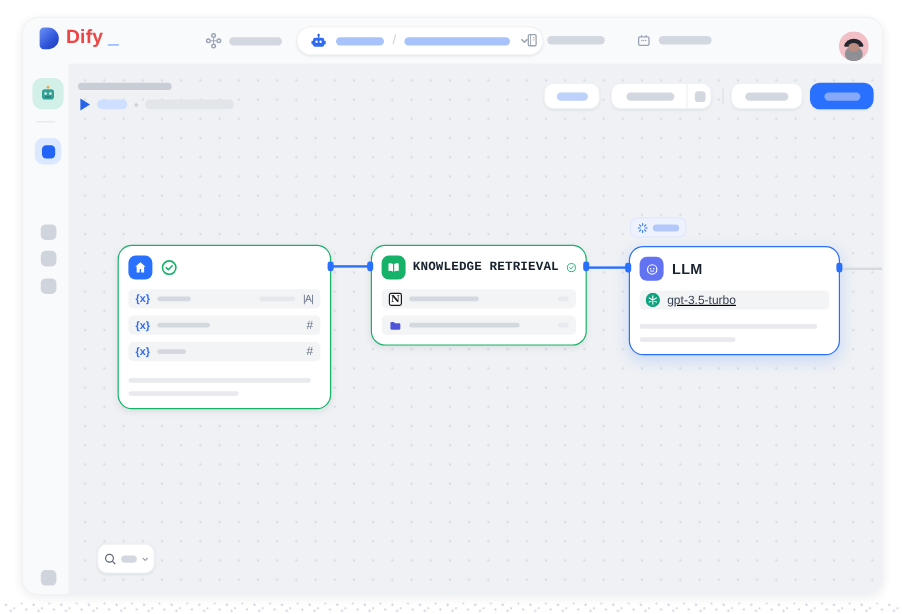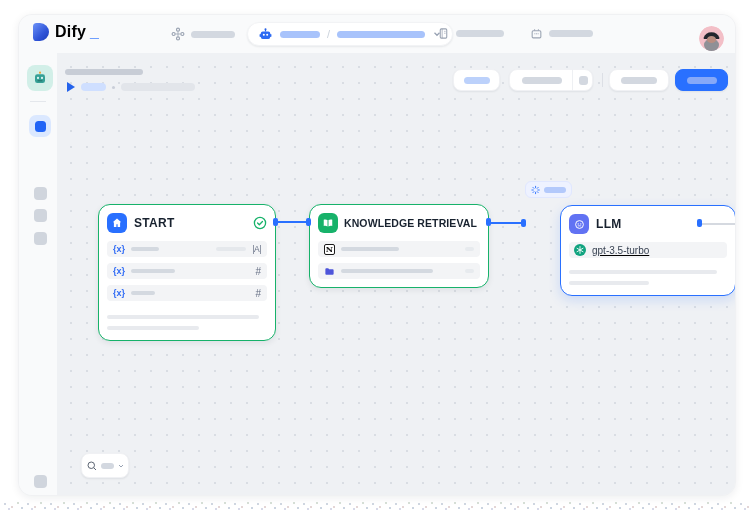--- a/index.html
+++ b/index.html
@@ -11,21 +11,21 @@
     background:#f9fafb; border-radius:14px; overflow:hidden;
     border:1px solid #f0f1f3;
     box-shadow:0 2px 8px rgba(16,24,40,.07);
   }
 
   
   .hdr { position:absolute; left:0; top:0; width:100%; height:38px; background:#f9fafb; }
   .logo { position:absolute; left:14px; top:8px; display:flex; align-items:center; gap:6px; }
   .logo-mark { width:16px; height:18px; border-radius:4px 10px 10px 4px;
     background:linear-gradient(135deg,#6d93f8 0%,#2f54d8 60%,#1a3bb8 100%); }
-  .logo-text { font-size:16px; font-weight:800; color:#000000; letter-spacing:.2px; }
+  .logo-text { font-size:16px; font-weight:800; color:#ef4444; letter-spacing:.2px; }
   .logo-accent { font-size:16px; font-weight:800; color:#2970ff; margin-left:-2px; }
 
   .bar { border-radius:99px; background:#d3d8e0; height:7px; }
   .bar4 { border-radius:99px; background:#d4d9e0; height:4px; }
 
   .hdr-item { position:absolute; display:flex; align-items:center; gap:6px; }
   .switcher {
     position:absolute; left:228px; top:7px; height:24px; border-radius:12px;
     background:#fff; display:flex; align-items:center; gap:7px; padding:0 10px;
     box-shadow:0 1px 2px rgba(16,24,40,.08); border:1px solid #f2f3f5;
@@ -59,21 +59,21 @@
 
   
   .node { position:absolute; background:#fff; border-radius:12px; padding:8px;
     box-shadow:0 2px 6px rgba(16,24,40,.08); }
   .node-green { border:1px solid #17b26a; }
   .node-selected { border:1.5px solid #2970ff; box-shadow:0 4px 12px rgba(41,112,255,.18); }
   .node-hdr { display:flex; align-items:center; gap:7px; height:20px; }
   .node-icon { width:20px; height:20px; border-radius:6px; display:flex; align-items:center;
     justify-content:center; flex:none; }
   .node-title { flex:1; font-size:12px; font-weight:700; color:#18222f; letter-spacing:.3px; white-space:nowrap; }
-  .node-title.small { font-size:10.5px; letter-spacing:.1px; }
+  .node-title.small { font-size:10.5px; letter-spacing:.1px;font-family:Liberation Mono, monospace; }
   .node-row { height:16px; background:#f3f4f6; border-radius:4px; display:flex; align-items:center;
     padding:0 6px; margin-top:6px; gap:6px; }
   .vx { color:#2e6af5; font-weight:700; font-size:9px; flex:none; }
   .vtype { font-size:10px; color:#667085; margin-left:auto; flex:none; }
   .vtype.str { font-size:8.5px; letter-spacing:-.5px; margin-left:0; }
   .spacer { flex:1; }
   .skline { height:4px; border-radius:2px; background:#e8eaee; }
 
   .handle { position:absolute; width:5px; height:8px; border-radius:2px; background:#2970ff; z-index:5; }
   .edge { position:absolute; height:2px; background:#2970ff; top:168px; z-index:1; }
@@ -222,21 +222,20 @@
     <div class="handle" style="left:464px; top:166px;"></div>
     <div class="handle" style="left:640px; top:166px;"></div>
 
     <div class="node node-green" style="left:41px; top:151px; width:178px; height:137px;">
       <div class="node-hdr">
         <div class="node-icon" style="background:#2970ff;">
           <svg width="12" height="12" viewBox="0 0 24 24" fill="#fff">
             <path d="M12 3.2 3.5 10.5h2.3V20h5v-5.5h2.4V20h5v-9.5h2.3z"></path>
           </svg>
         </div>
-        <span class="node-title">START</span>
         <svg width="14" height="14" viewBox="0 0 16 16">
           <circle cx="8" cy="8" r="6.4" fill="none" stroke="#17b26a" stroke-width="1.5"></circle>
           <path d="M5.2 8l2 2 3.6-3.8" fill="none" stroke="#17b26a" stroke-width="1.5" stroke-linecap="round" stroke-linejoin="round"></path>
         </svg>
       </div>
       <div style="margin-top:8px;">
         <div class="node-row">
           <span class="vx">{x}</span>
           <div class="bar4" style="width:28px;"></div>
           <div class="spacer"></div>
@@ -289,21 +288,21 @@
       </div>
     </div>
 
     <div class="run-badge">
       <svg width="10" height="10" viewBox="0 0 16 16" stroke="#2970ff" stroke-width="1.6" stroke-linecap="round">
         <path d="M8 1.5v2.6M8 11.9v2.6M1.5 8h2.6M11.9 8h2.6M3.4 3.4l1.8 1.8M10.8 10.8l1.8 1.8M12.6 3.4l-1.8 1.8M5.2 10.8l-1.8 1.8"></path>
       </svg>
       <div class="bar" style="width:24px; height:6px; background:#b3c9fb;"></div>
     </div>
 
-    <div class="node node-selected" style="left:467px; top:152px; width:176px; height:91px;margin-left:36px;">
+    <div class="node node-selected" style="left:467px; top:152px; width:176px; height:91px;">
       <div class="node-hdr">
         <div class="node-icon" style="background:#6172f3;">
           <svg width="13" height="13" viewBox="0 0 24 24" fill="none">
             <circle cx="12" cy="12" r="7.2" stroke="#fff" stroke-width="1.8"></circle>
             <circle cx="9.6" cy="11" r="1.2" fill="#fff"></circle>
               <circle cx="14.4" cy="11" r="1.2" fill="#fff"></circle>
             <path d="M9.5 14.5h5" stroke="#fff" stroke-width="1.4" stroke-linecap="round"></path>
           </svg>
         </div>
         <span class="node-title">LLM</span>

